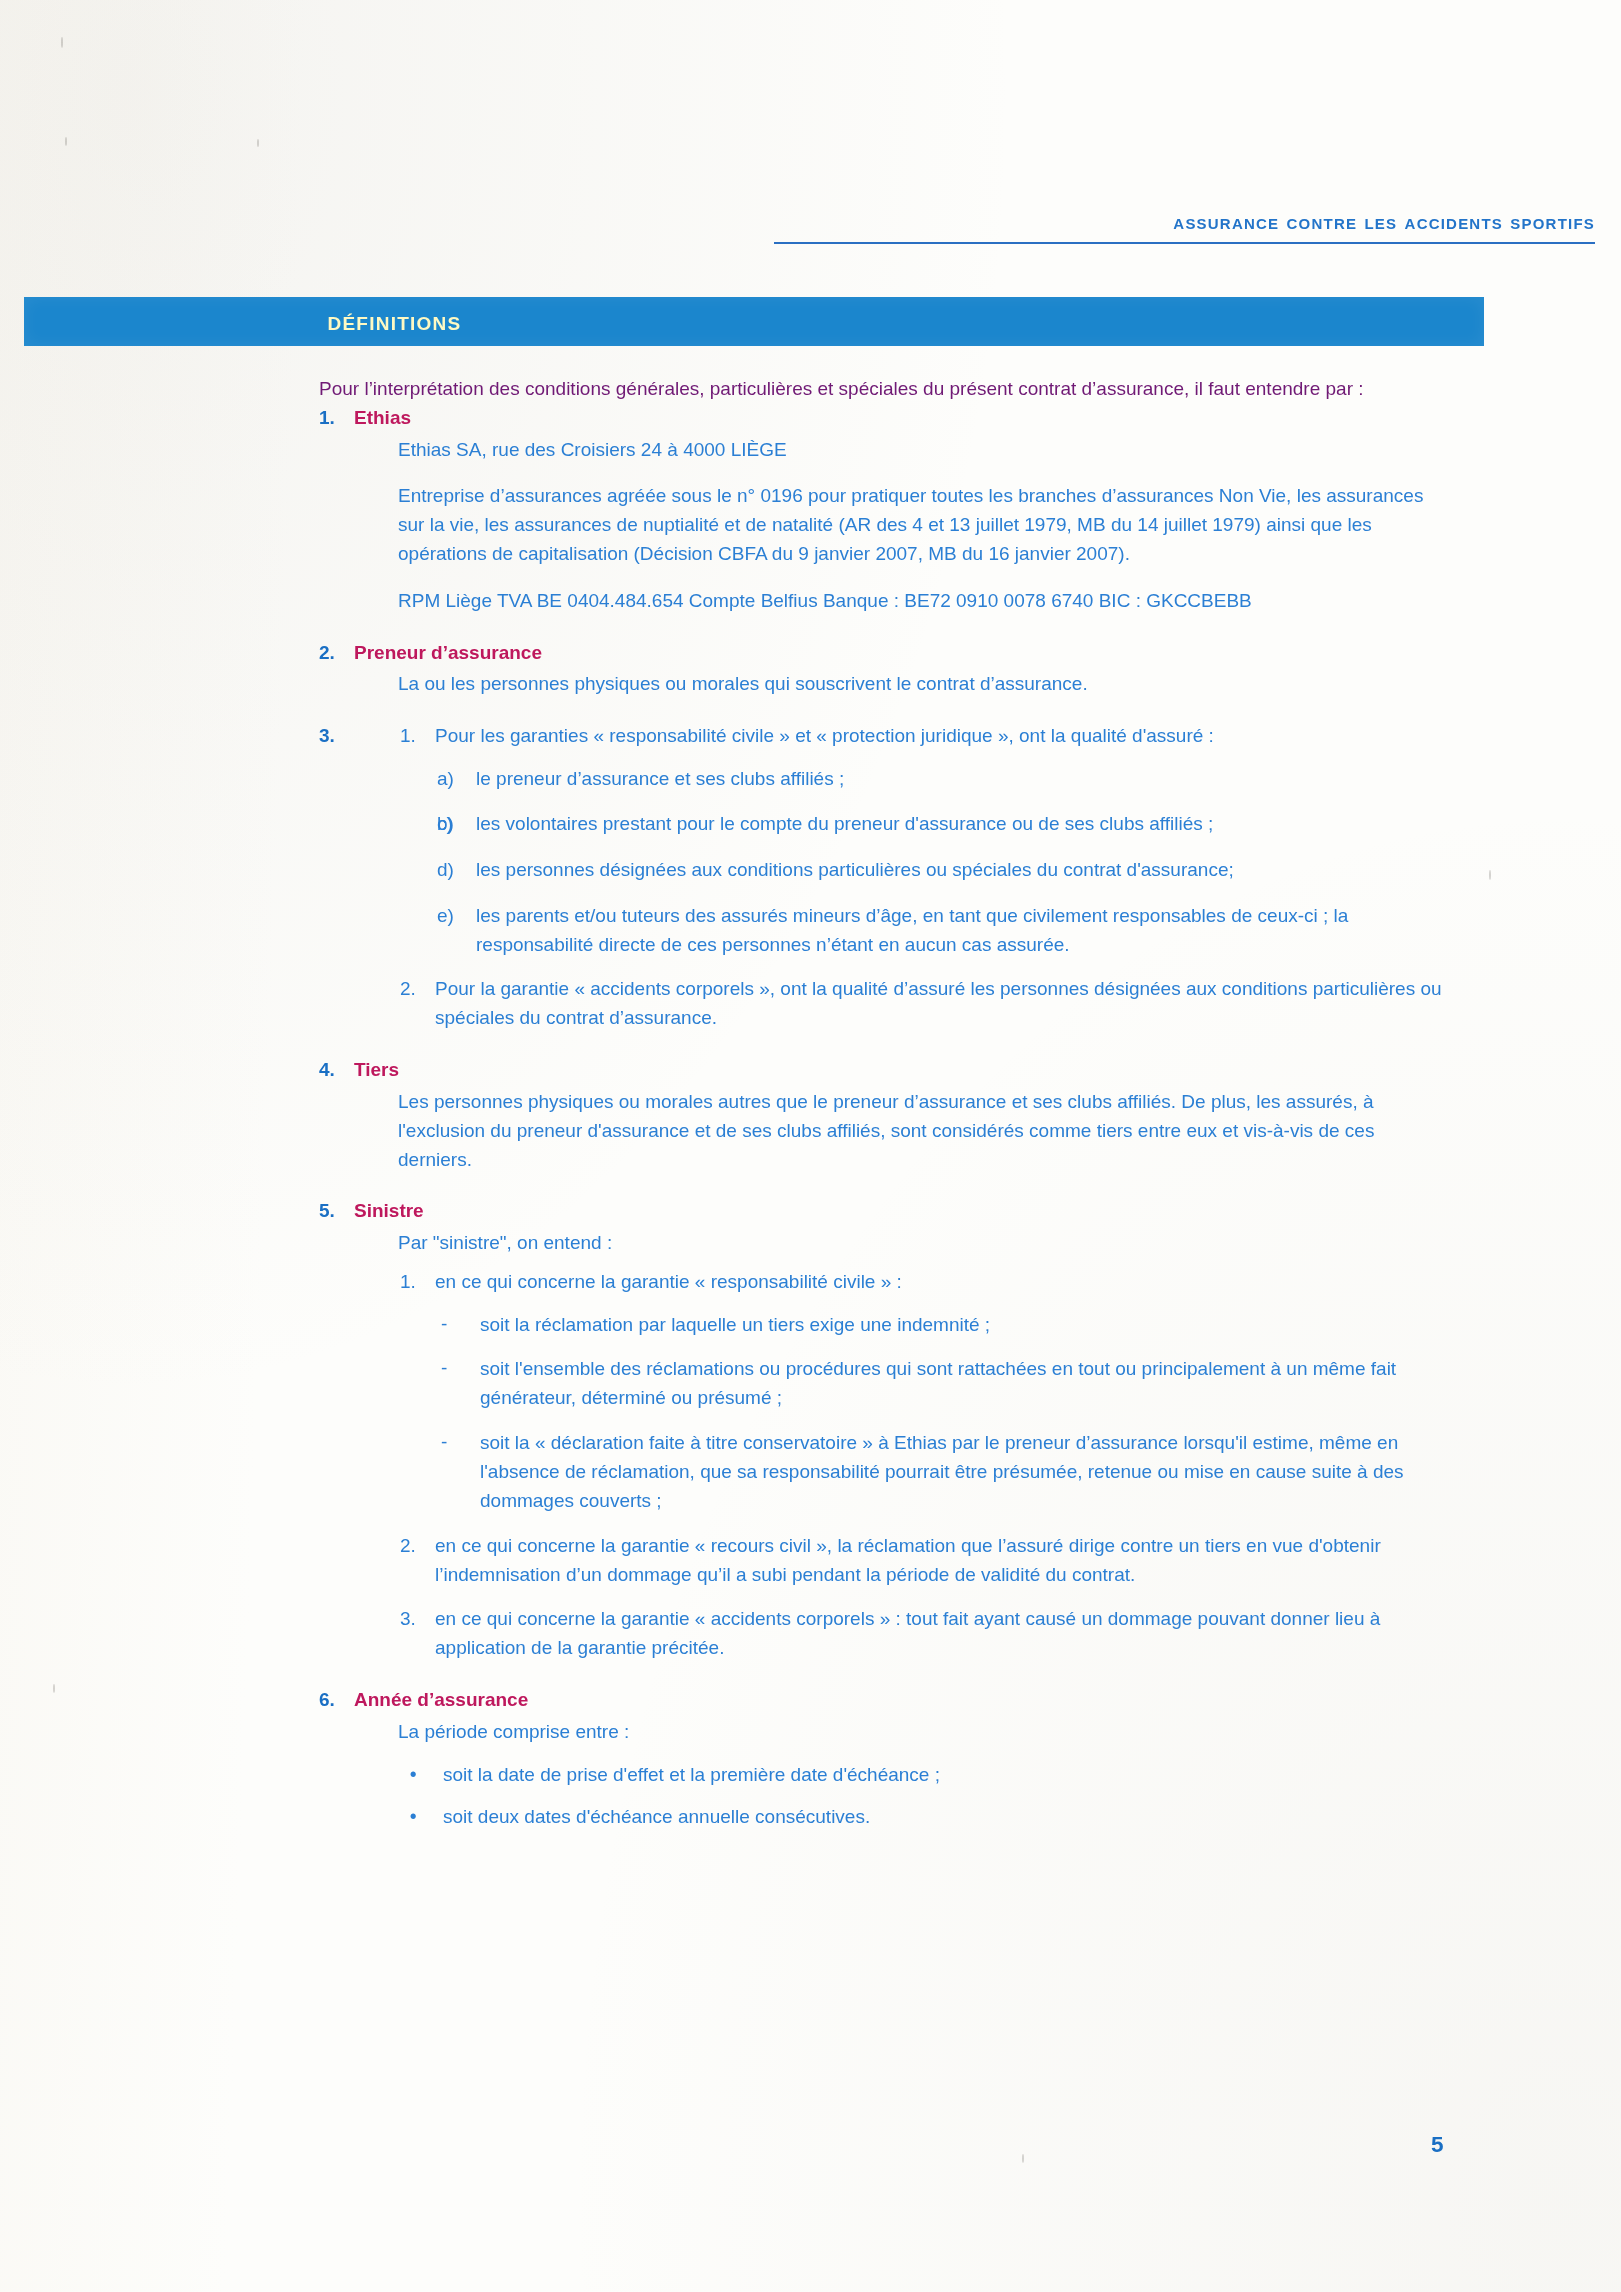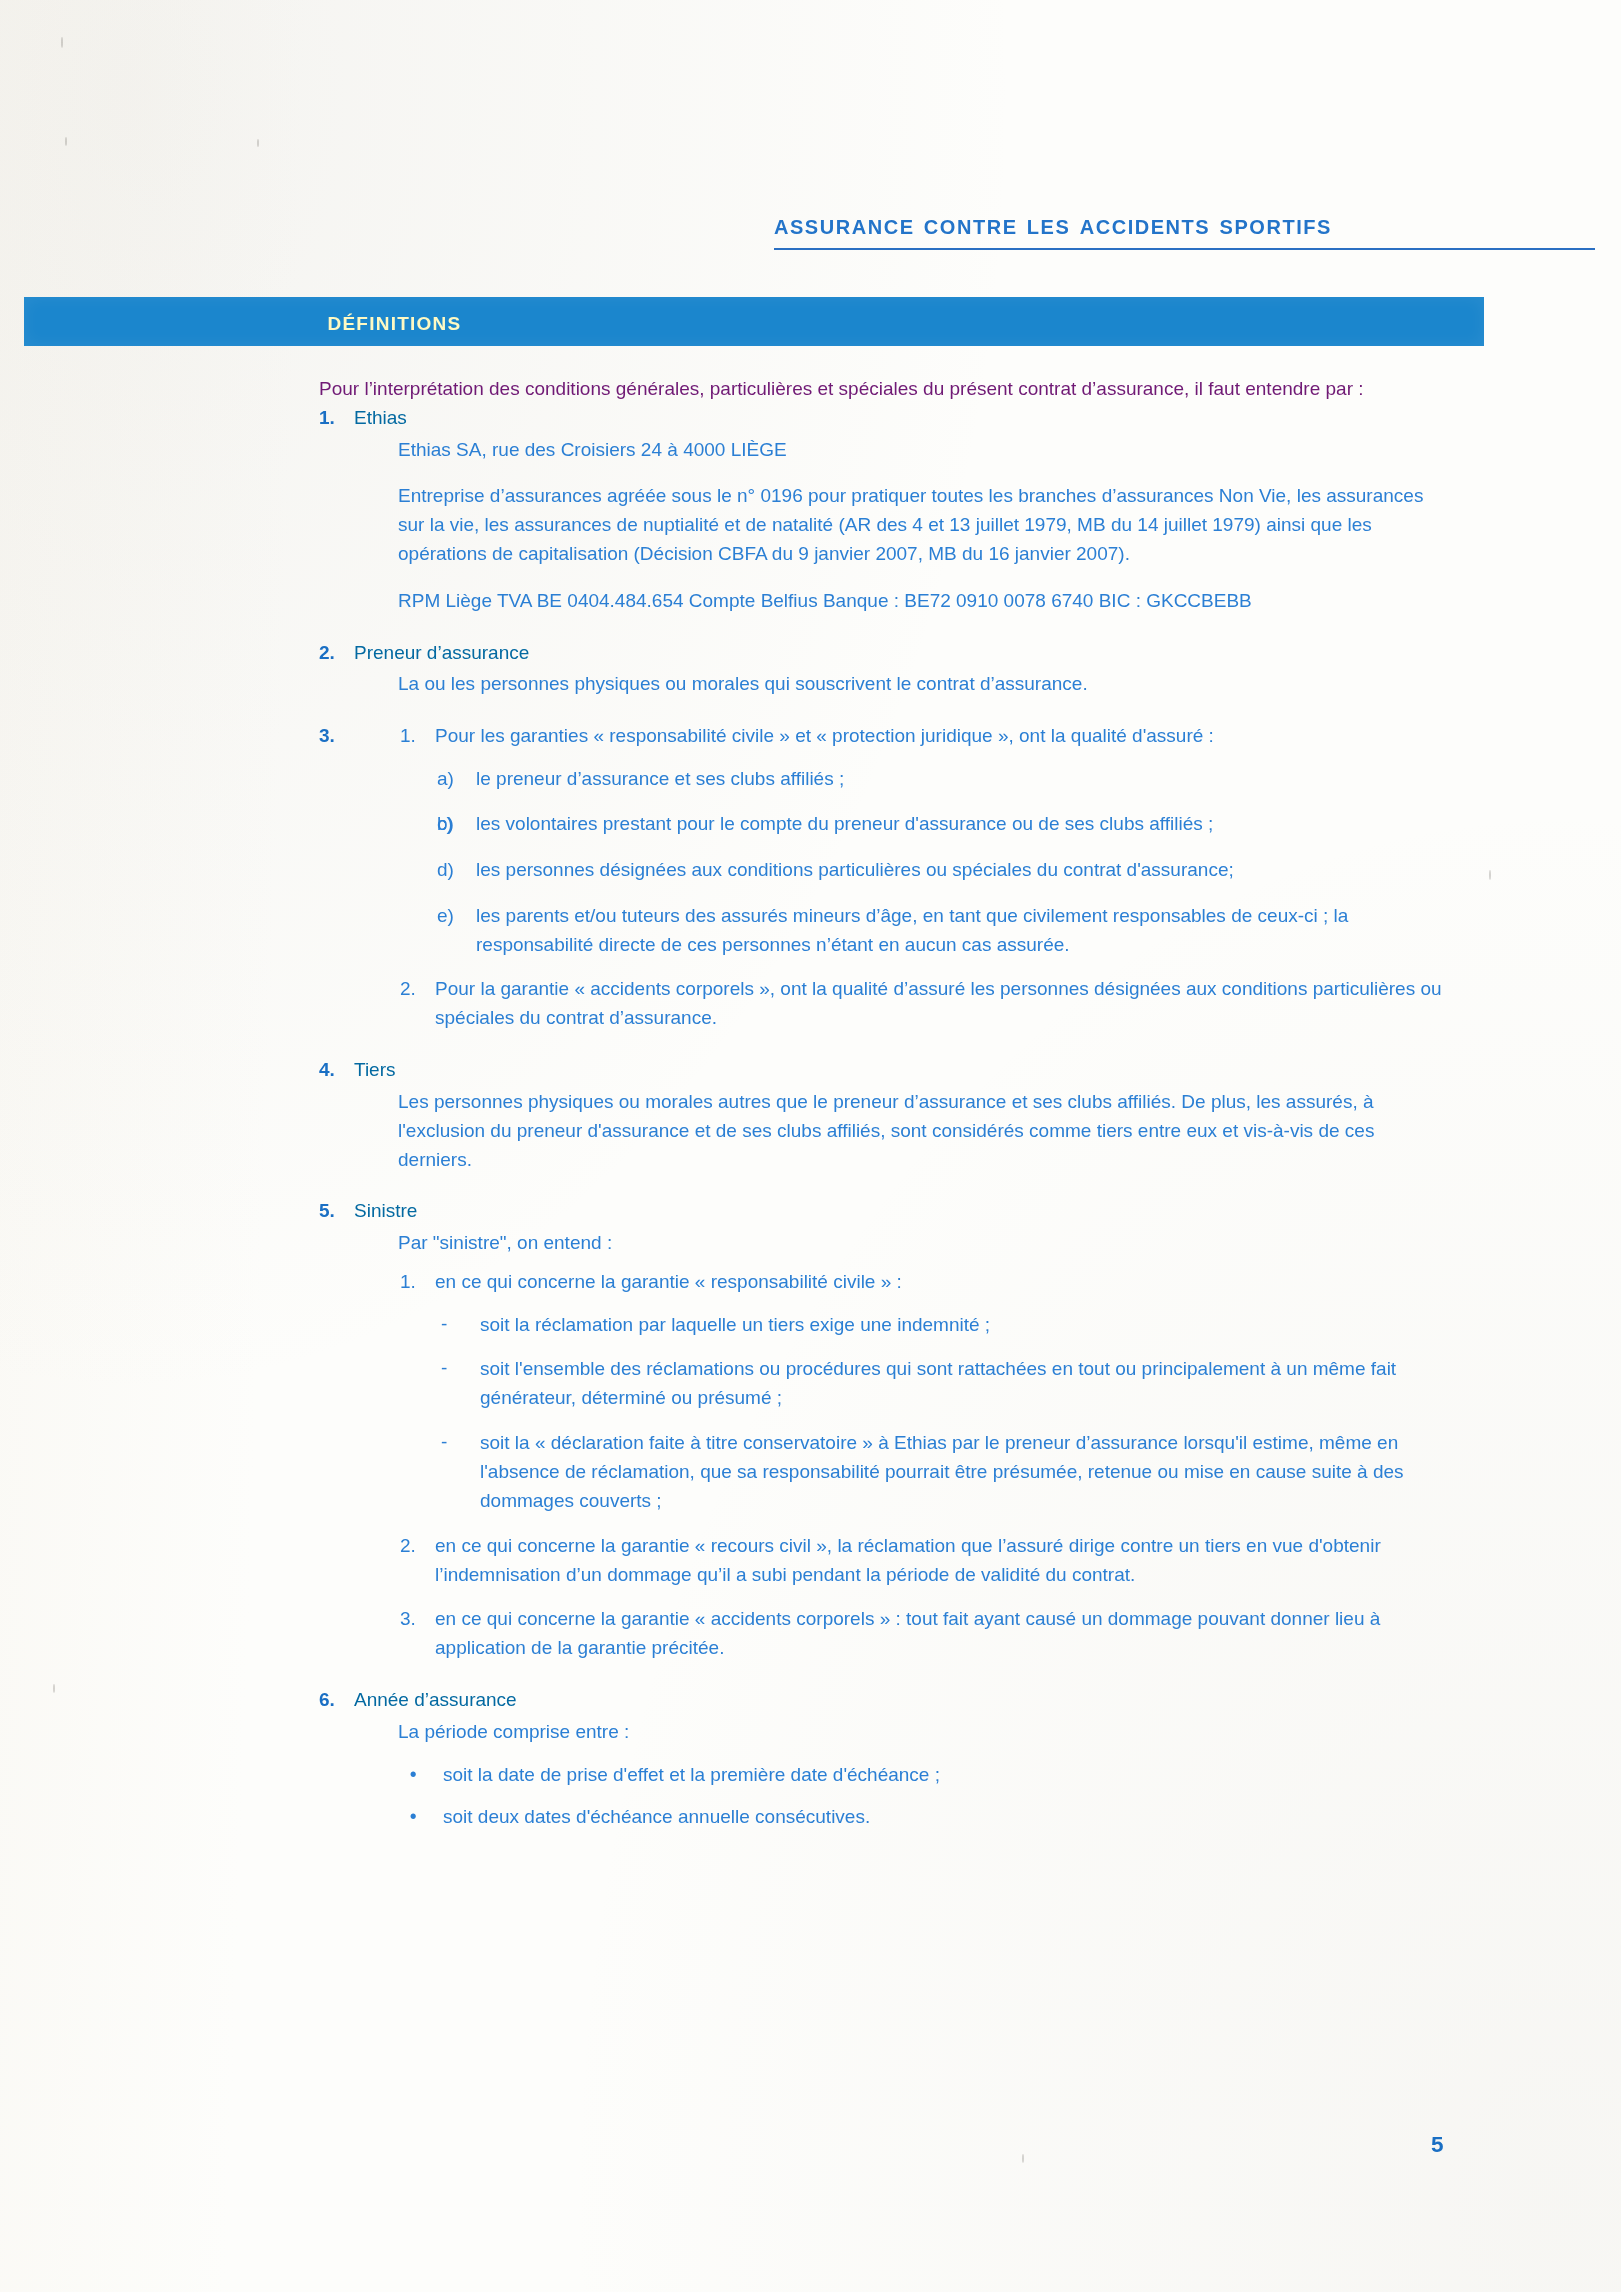--- a/index.html
+++ b/index.html
@@ -31,27 +31,28 @@
   }
 
   
   .running-header {
     position: absolute;
     left: 774px;
     top: 209px;
     width: 821px;
   }
   .running-header .rh-text {
-    font-size: 28px;
+    font-size: 22px;
     font-weight: 700;
     letter-spacing: .055em;
     color: #2374c9;
     font-variant: small-caps;
     text-transform: lowercase;
     white-space: nowrap;
+    text-align: right;
   }
   .running-header .rh-text::first-letter { font-size: 1em; }
   .rh-rule {
     margin-top: 6.9px;
     height: 2.4px;
     background: #2a6fc2;
     width: 821px;
   }
 
   
@@ -106,22 +107,22 @@
     margin-bottom: 22.5px;
   }
   ol.level1 > li > .num {
     position: absolute;
     left: 0;
     top: 0;
     font-weight: 700;
     color: #1a6fc4;
   }
   .h-term {
-    font-weight: 400;
-    color: #0369a1;
+    font-weight: 700;
+    color: #be185d;
     display: block;
     margin-bottom: 2.9px;
   }
   .term-body { display: block; margin-left: 44px; }
   .para { margin: 0 0 12.7px 0; }
   .para:last-child { margin-bottom: 0; }
   .para.tight { margin-bottom: 7.8px; }
   .para.spaced { margin-bottom: 17.6px; }
 
   

